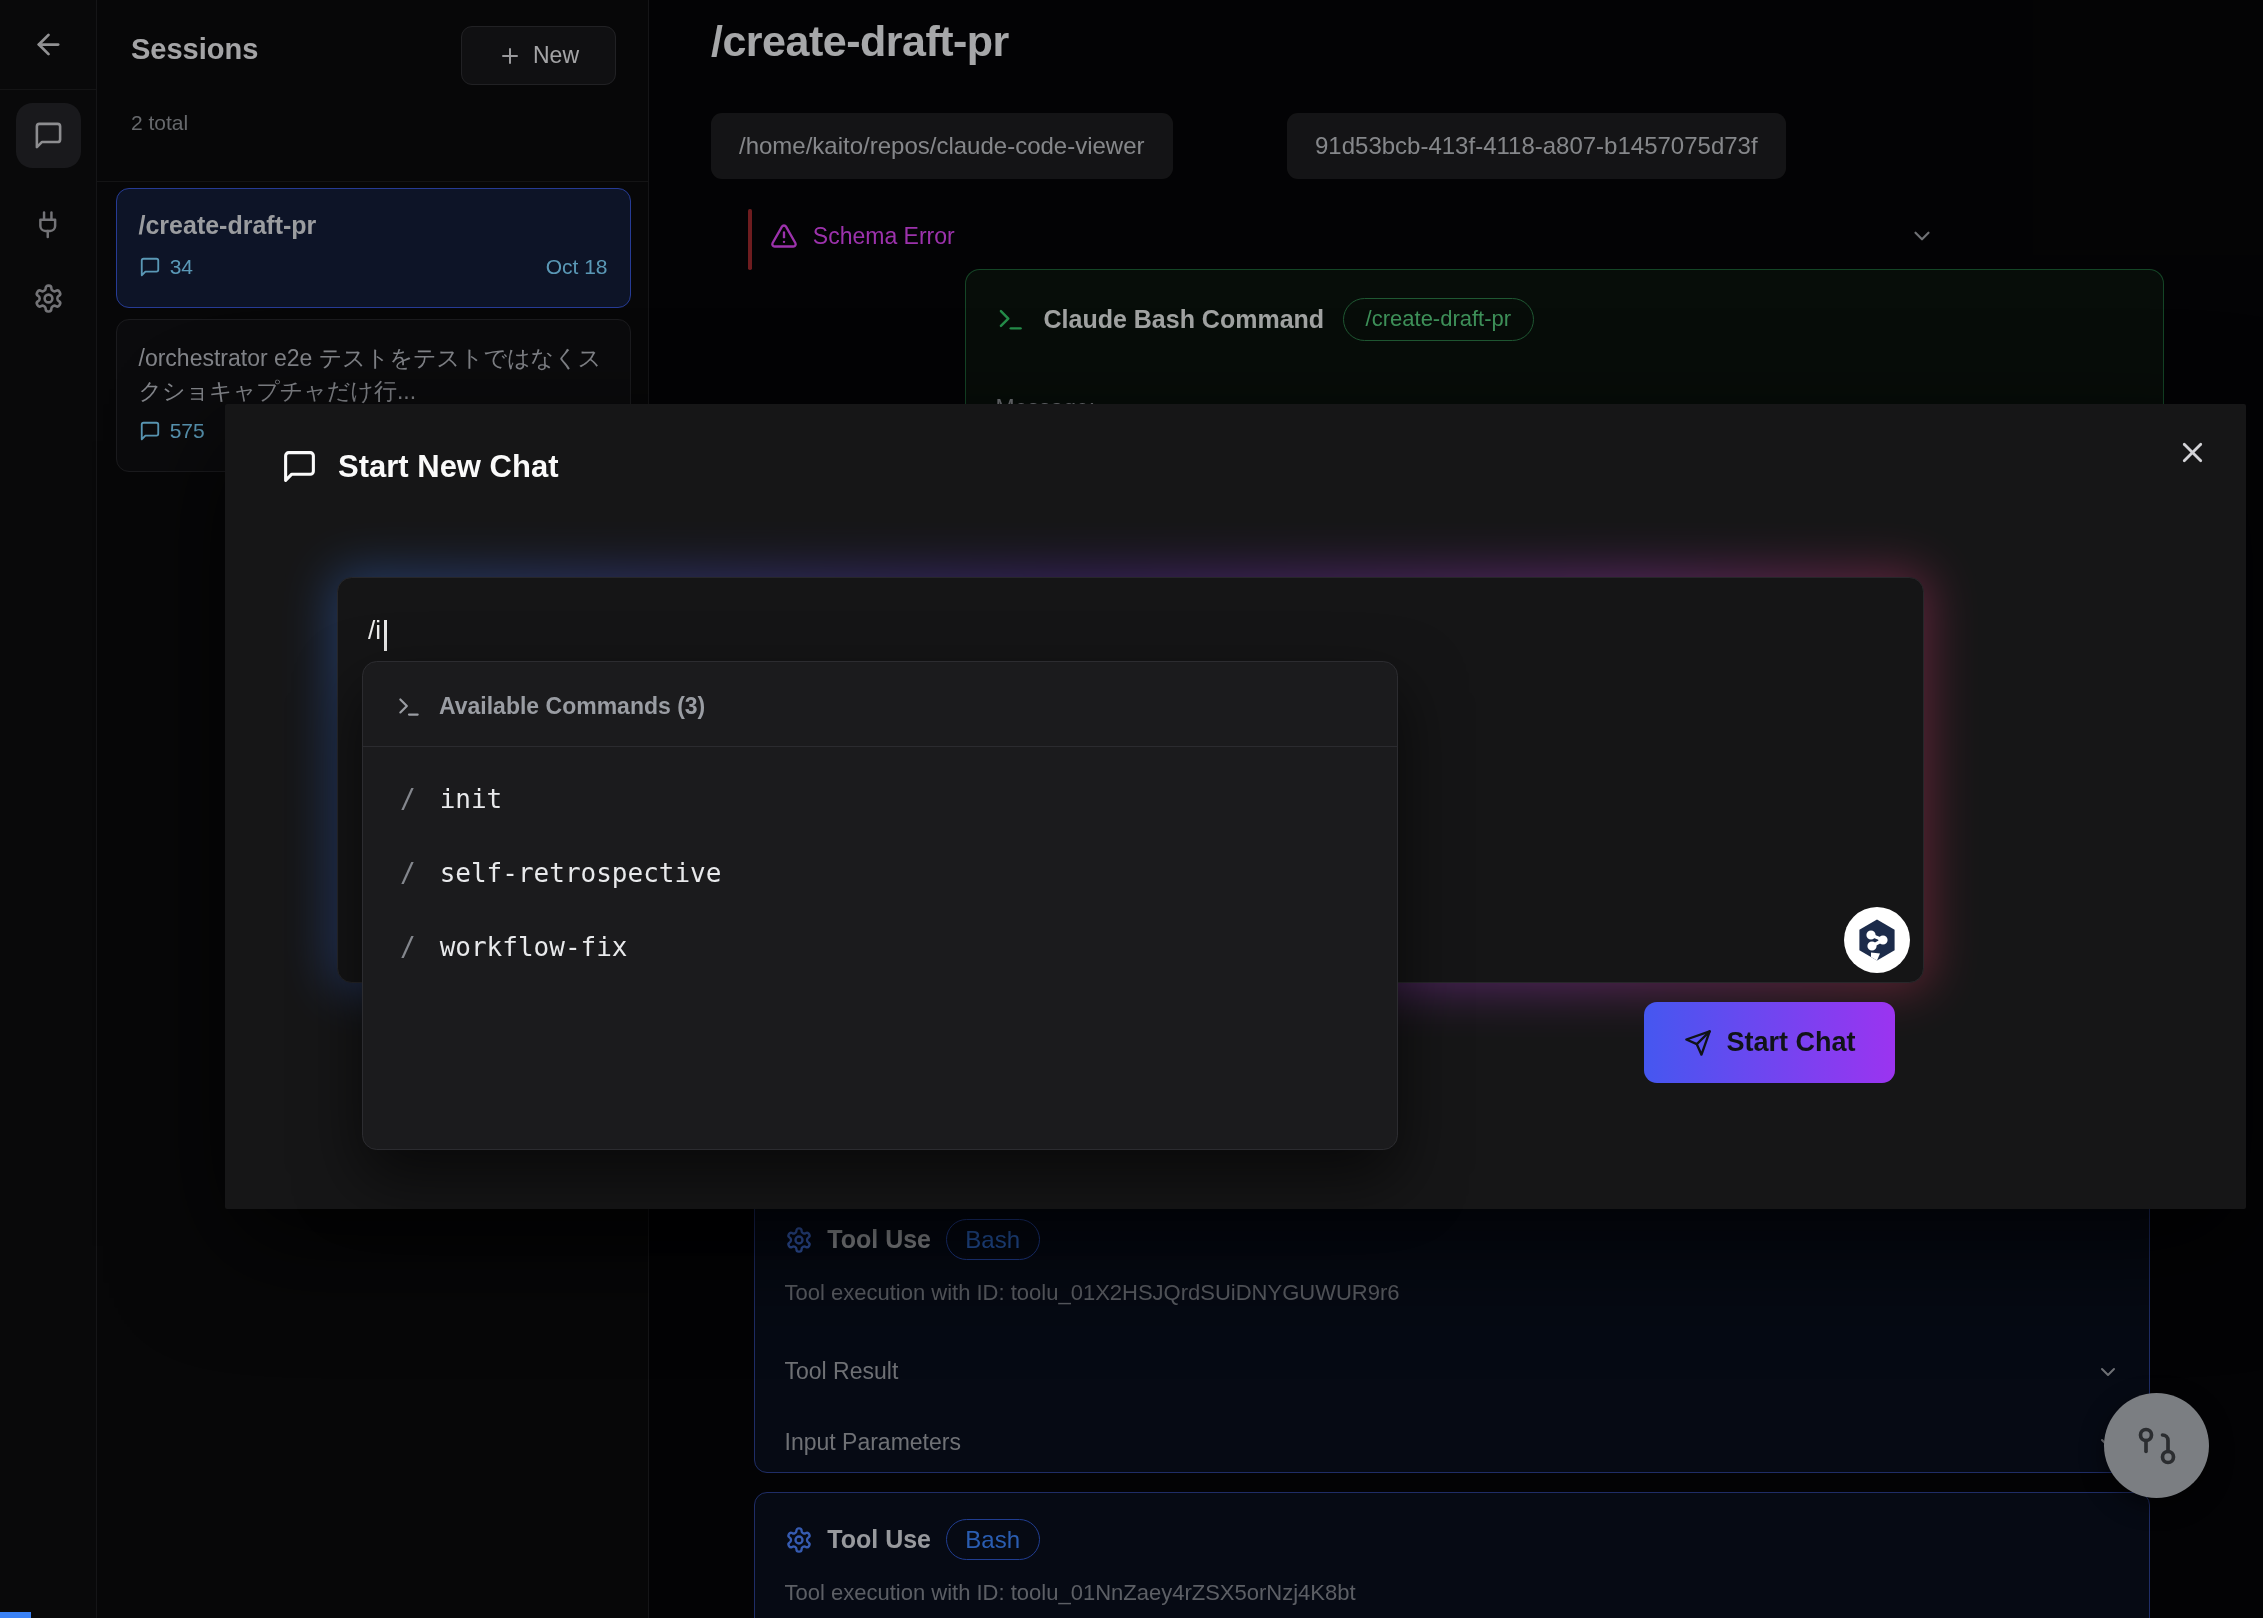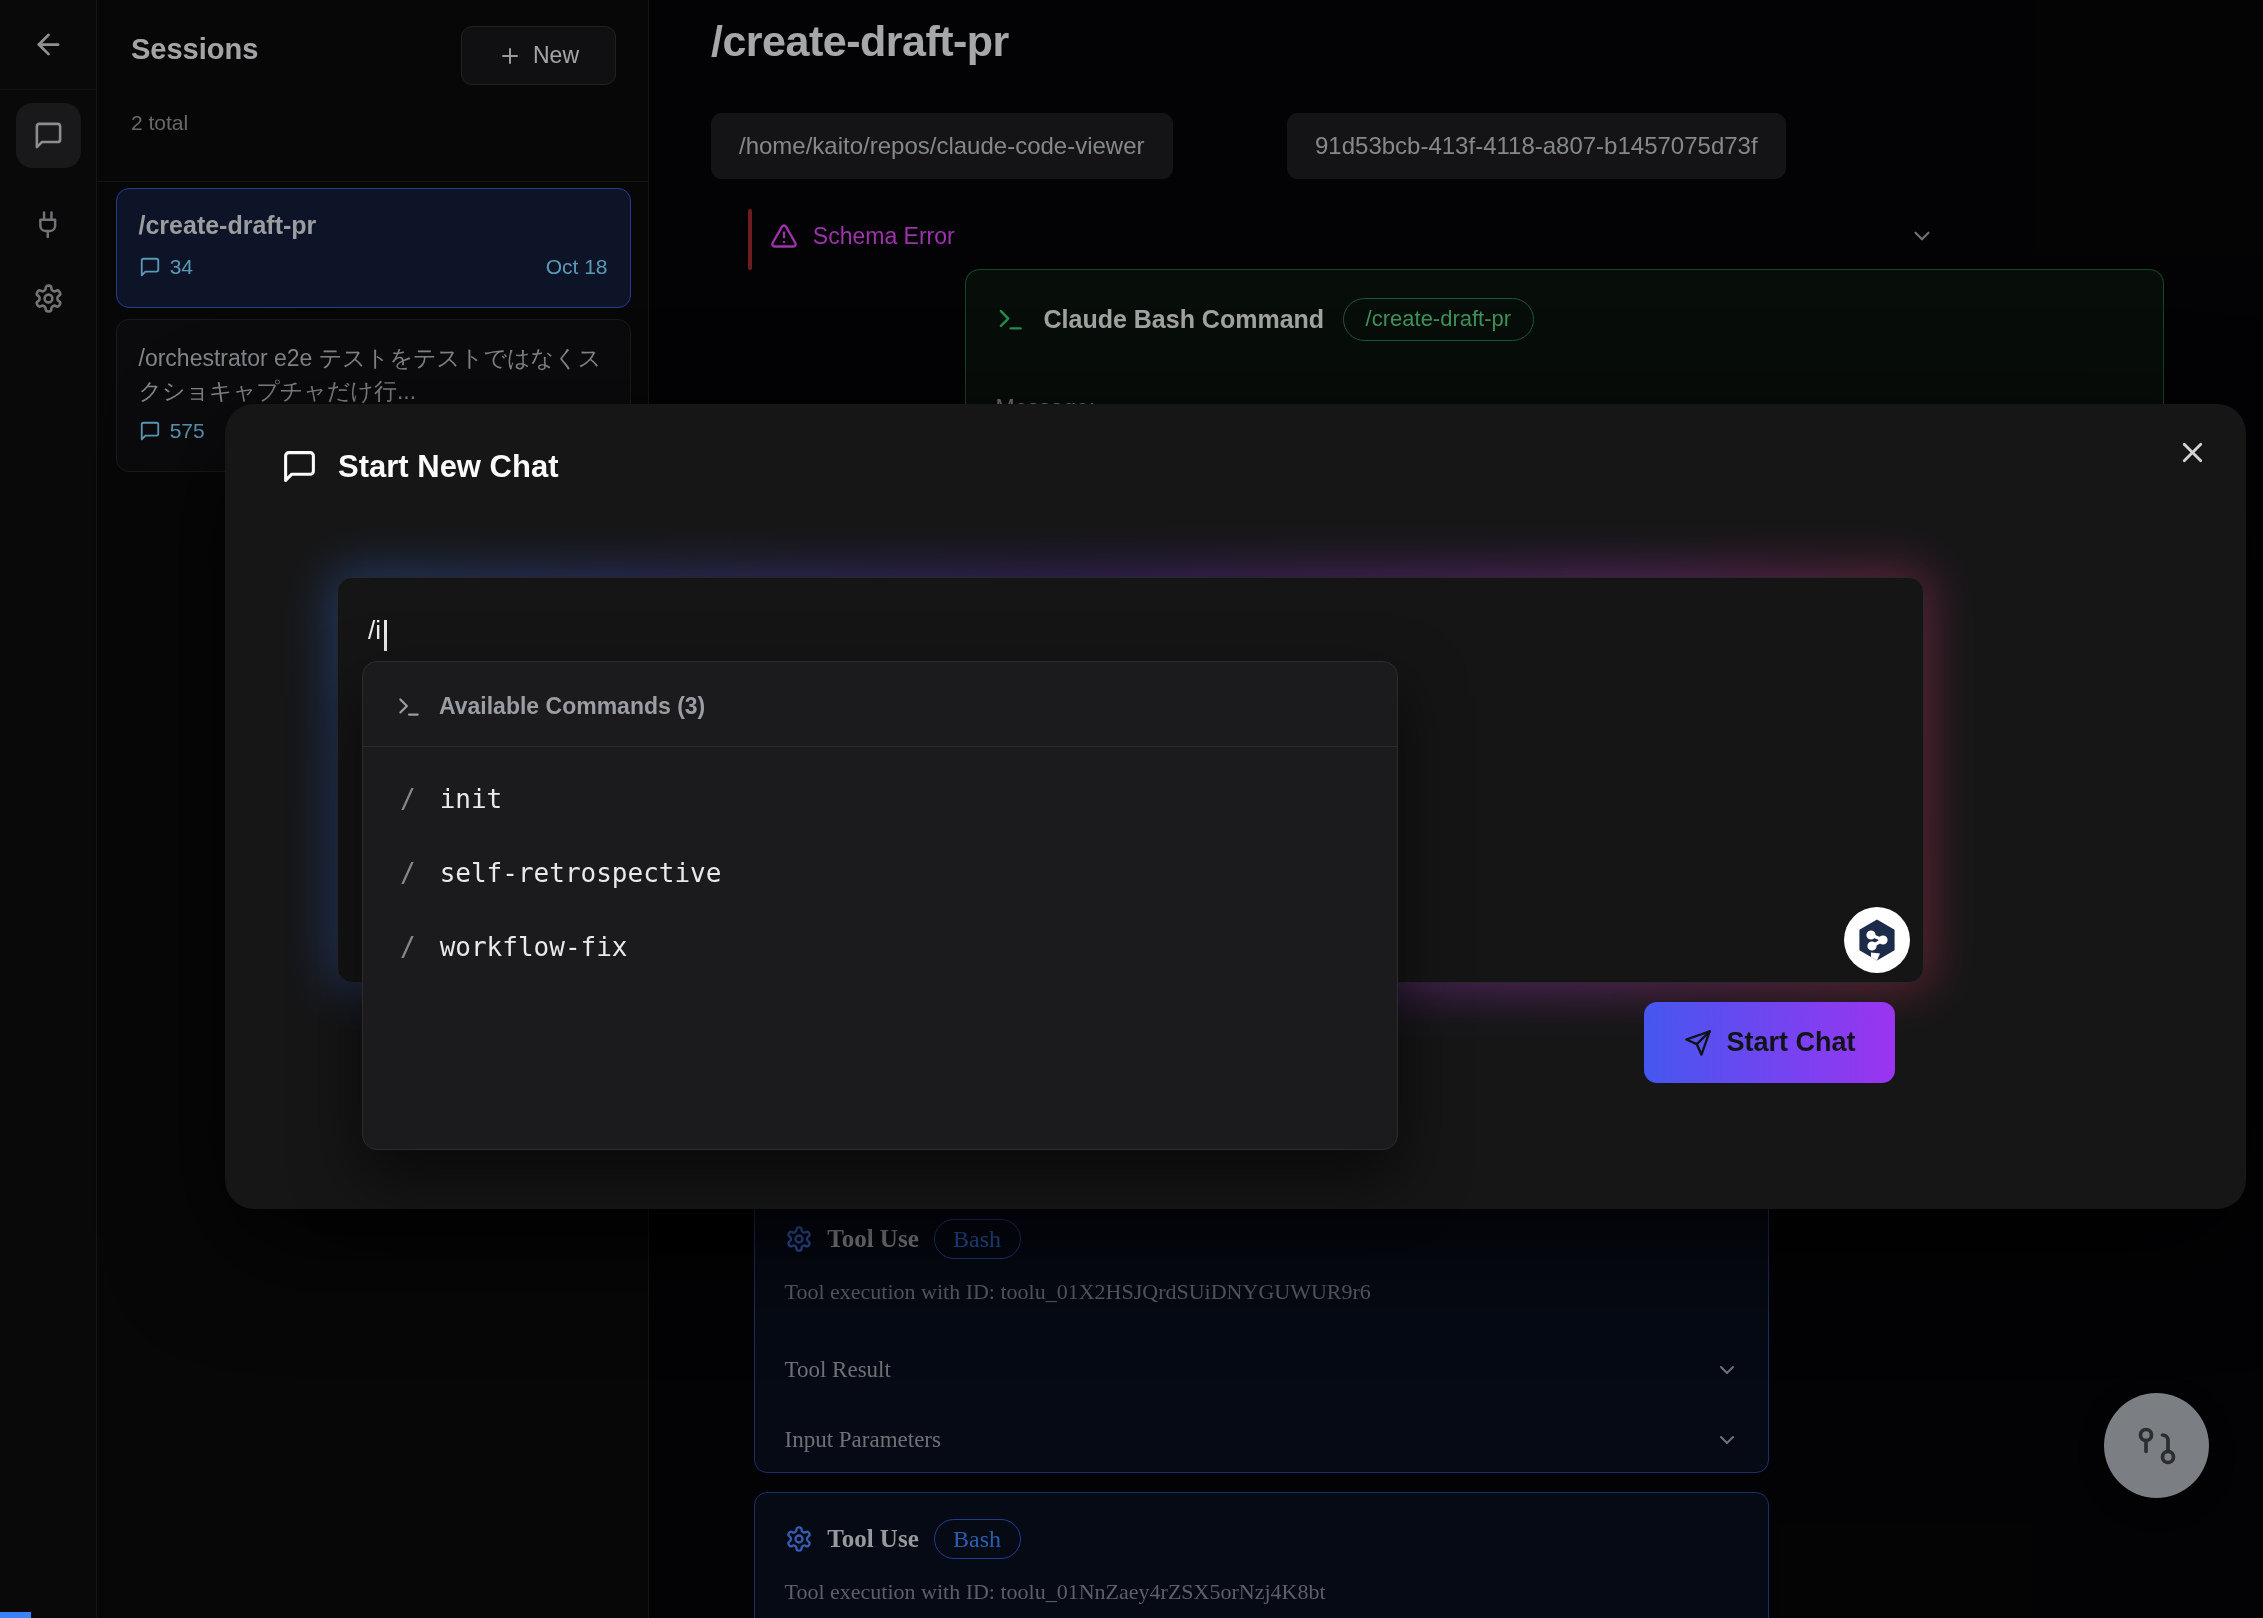--- a/index.html
+++ b/index.html
@@ -42,35 +42,35 @@
   .schema-row { position:absolute; left:770px; top:222px; display:flex; align-items:center; gap:14.8px; color:#d946ef; font-size:23px; }
   .chev { position:absolute; color:#9a9da3; cursor:pointer; }
 
   .cmd-panel { position:absolute; left:965px; top:269px; width:1199px; height:269px; border:0.9px solid rgba(46,160,88,.55); border-radius:14.8px; background:#0a120d; padding:28px 29.5px; }
   .cmd-head { display:flex; align-items:center; gap:18.5px; }
   .cmd-title { font-size:25px; font-weight:600; color:#dfe2e1; }
   .cmd-badge { border:0.9px solid #2c7a46; border-radius:922px; padding:7.4px 22px; font-size:22px; color:#57c97c; }
   .cmd-msg-label { margin-top:54px; font-size:23px; color:#9a9da3; }
   .cmd-msg-box { position:absolute; right:29.5px; top:148px; width:482px; height:109px; border-radius:11px; background:#101010; border:0.9px solid #27272a; }
 
-  .tool-panel { position:absolute; left:754px; width:1015px; border:0.9px solid #2b3f8f; border-radius:13px; background:#090e1d; padding:26px 29.5px;font-family:Liberation Serif, serif; }
+  .tool-panel { position:absolute; left:754px; width:1396px; border:0.9px solid #2b3f8f; border-radius:13px; background:#090e1d; padding:26px 29.5px; }
   .tool-panel.p1 { top:1192px; height:281px; }
   .tool-panel.p2 { top:1492px; height:185px; }
   .tool-head { display:flex; align-items:center; gap:14.8px; }
   .tool-title { font-size:25px; font-weight:600; color:#d2d5da; }
   .tool-badge { border:0.9px solid #2d55c8; border-radius:922px; padding:5.5px 18.5px; font-size:24px; color:#3b82f6; }
   .tool-exec { margin-top:20px; font-size:22px; color:#80848c; }
   .tool-row { display:flex; align-items:center; justify-content:space-between; font-size:23px; color:#9a9da3; margin-top:44px; cursor:pointer; }
 
   .fab { position:absolute; left:2104px; top:1393px; width:105px; height:105px; border-radius:50%; background:#7b7e82; display:flex; align-items:center; justify-content:center; z-index:55; cursor:pointer; box-shadow:0 7.4px 22px rgba(0,0,0,.5); }
   .sliver { position:absolute; left:0; top:1612px; width:31px; height:6.5px; background:#3b82f6; z-index:55; }
 
   
   .overlay { position:absolute; inset:0; background:rgba(0,0,0,.28); z-index:50; }
-  .modal { position:absolute; left:225px; top:404px; width:2021px; height:805px; background:#161617; border-radius:29px; z-index:60; box-shadow:0 37px 111px rgba(0,0,0,.75); }
+  .modal { position:absolute; left:225px; top:404px; width:2021px; height:805px; background:#161617; border-radius:2px; z-index:60; box-shadow:0 37px 111px rgba(0,0,0,.75); }
   .modal-head { position:absolute; left:56px; top:44px; display:flex; align-items:center; gap:20px; color:#fafafa; }
   .modal-title { font-size:31px; font-weight:700; }
   .modal-close { position:absolute; right:32px; top:26px; width:44px; height:44px; display:flex; align-items:center; justify-content:center; color:#d4d4d8; cursor:pointer; }
 
   .composer { position:absolute; left:112px; top:173px; width:1587px; height:406px; }
   .composer-glow { position:absolute; inset:-7.4px; border-radius:22px; background:linear-gradient(100deg,#3b82f6 0%,#7c3aed 45%,#d946ef 78%,#f43f5e 100%); filter:blur(24px); opacity:.33; }
   .composer-box { position:absolute; inset:0; background:#151516; border:0.9px solid #27272a; border-radius:14.8px; padding:37px 30px; cursor:text; }
   .composer-text { font-size:26px; color:#ececec; }
   .caret { display:inline-block; width:2.8px; height:31px; background:#e8e8e8; vertical-align:middle; margin-left:2.8px; }
   .logo-badge { position:absolute; right:13px; bottom:9.2px; width:66px; height:66px; border-radius:50%; background:#fff; display:flex; align-items:center; justify-content:center; cursor:pointer; }

